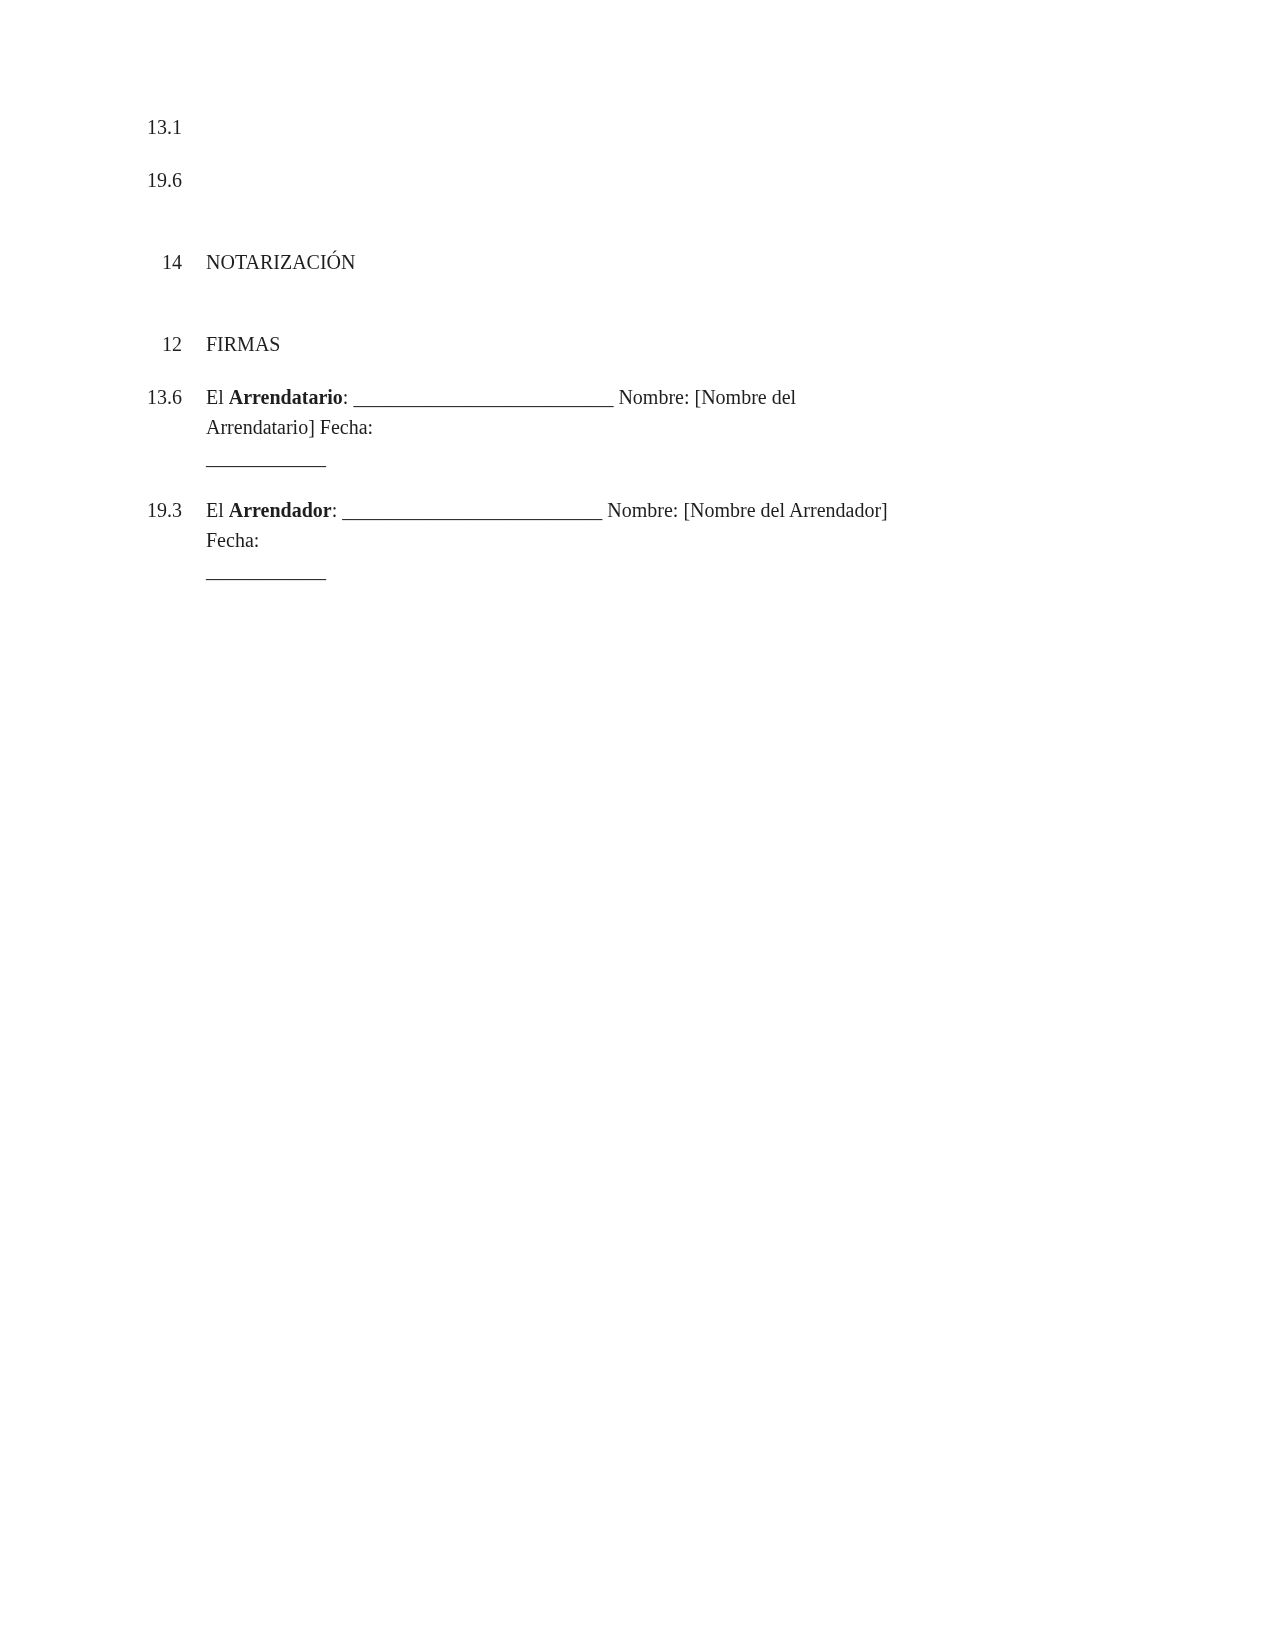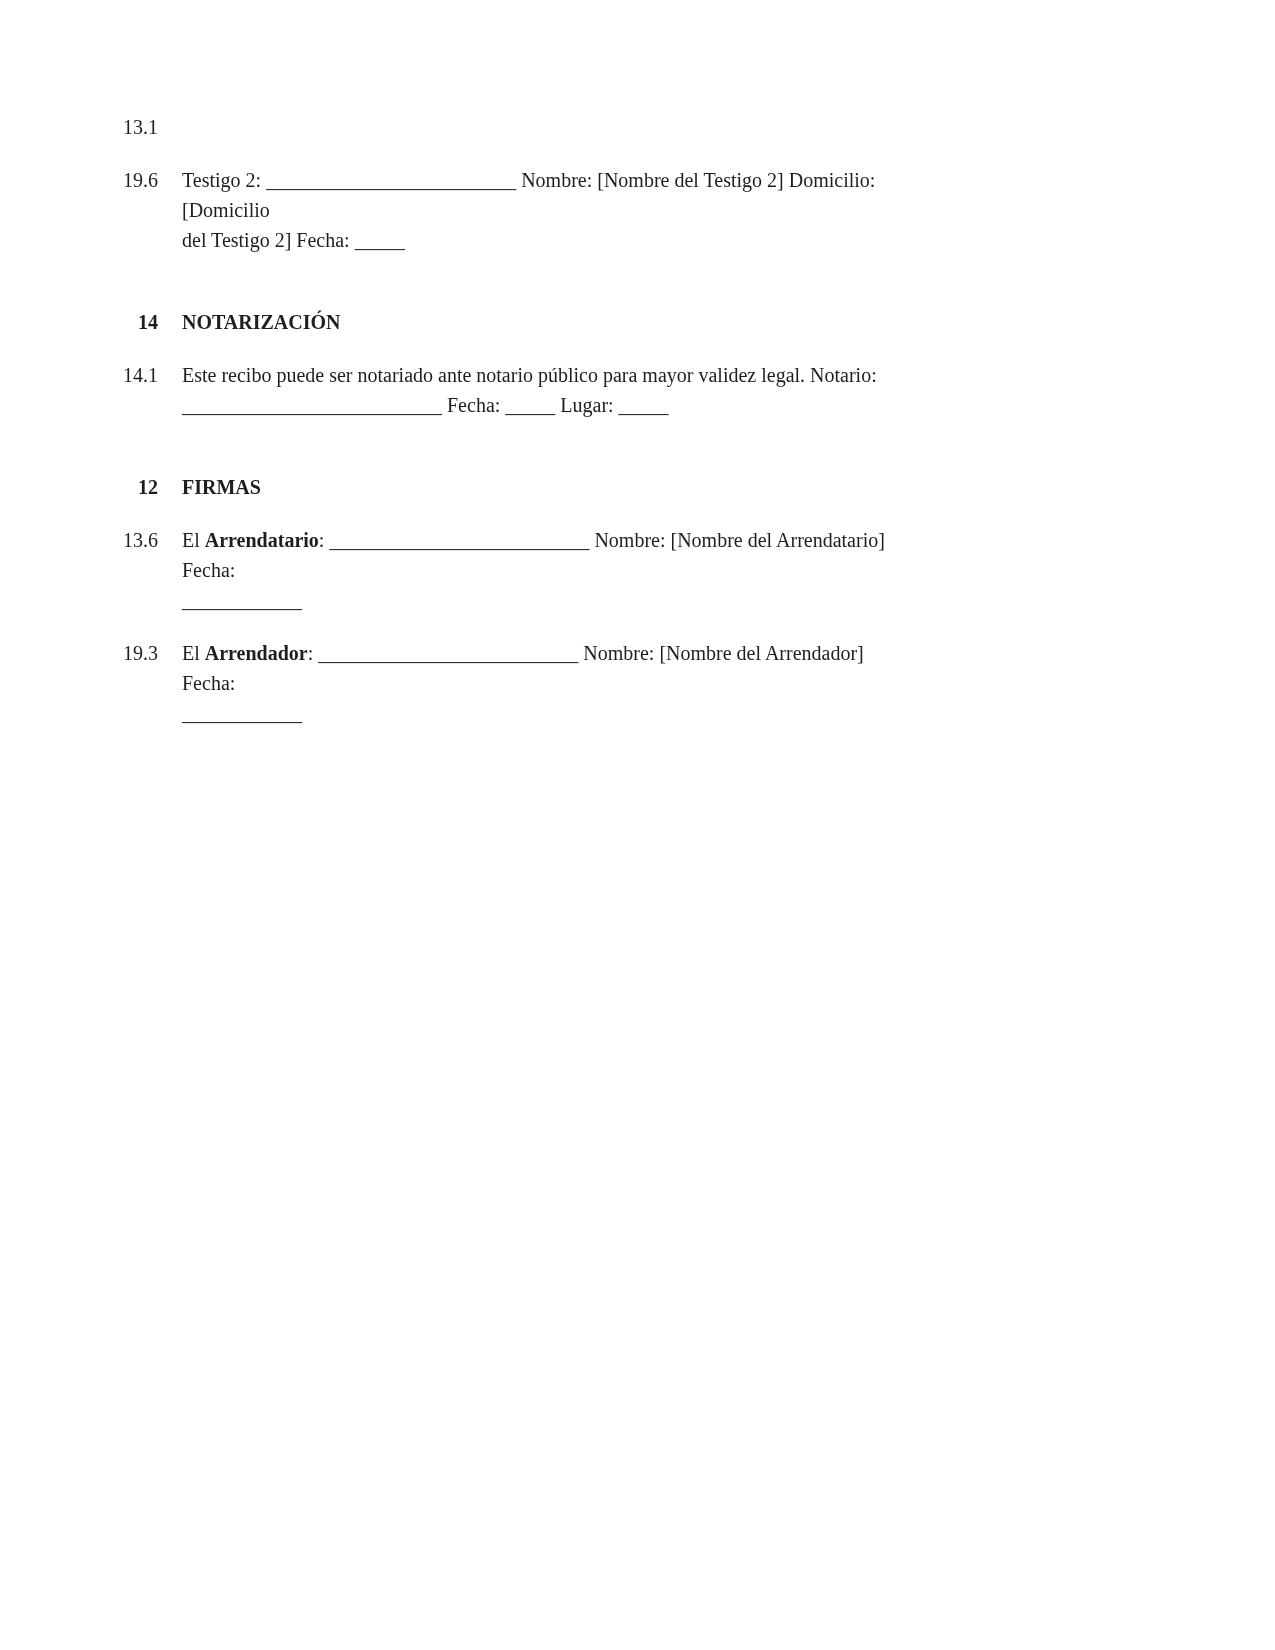--- a/index.html
+++ b/index.html
@@ -10,21 +10,21 @@
     width: 1275px;
     height: 1650px;
     background: #ffffff;
     font-family: "Liberation Serif", "DejaVu Serif", serif;
     font-size: 20px;
     line-height: 30px;
     color: #1e1e1e;
     overflow: hidden;
   }
   .doc {
-    padding: 112px 120px 0 96px;
+    padding: 112px 120px 0 120px;
     box-sizing: border-box;
     width: 1012px;
   }
   .item {
     display: flex;
     margin: 0 0 23px 0;
   }
   .num {
     flex: 0 0 62px;
     text-align: right;
@@ -33,52 +33,45 @@
     margin-left: 24px;
     max-width: 935px;
     white-space: pre-line;
   }
   .heading {
     margin-top: 52px;
     font-weight: bold;
   }
   .heading .num,
   .heading .body {
-    font-weight: bold;
+    font-weight: normal;
     text-align: right;
   }
   .party {
     font-weight: bold;
   }
 </style>
 </head>
 <body>
 
 <div class="doc">
 
   <div class="item">
     <span class="num">13.1</span>
   </div>
 
   <div class="item">
     <span class="num">19.6</span>
-    <span class="body">Testigo 2: _________________________ Nombre: [Nombre del Testigo 2] Domicilio: [Domicilio
-del Testigo 2] Fecha: _____</span>
   </div>
 
   <div class="item heading">
     <span class="num">14</span>
     <span class="body">NOTARIZACIÓN</span>
   </div>
 
-  <div class="item">
-    <span class="num">14.1</span>
-    <span class="body">Este recibo puede ser notariado ante notario público para mayor validez legal. Notario:
-__________________________ Fecha: _____ Lugar: _____</span>
-  </div>
 
   <div class="item heading">
     <span class="num">12</span>
     <span class="body">FIRMAS</span>
   </div>
 
 
   <div class="item">
     <span class="num">13.6</span>
     <span class="body"><span>El </span><span class="party">Arrendatario</span><span>: __________________________ Nombre: [Nombre del Arrendatario] Fecha:

